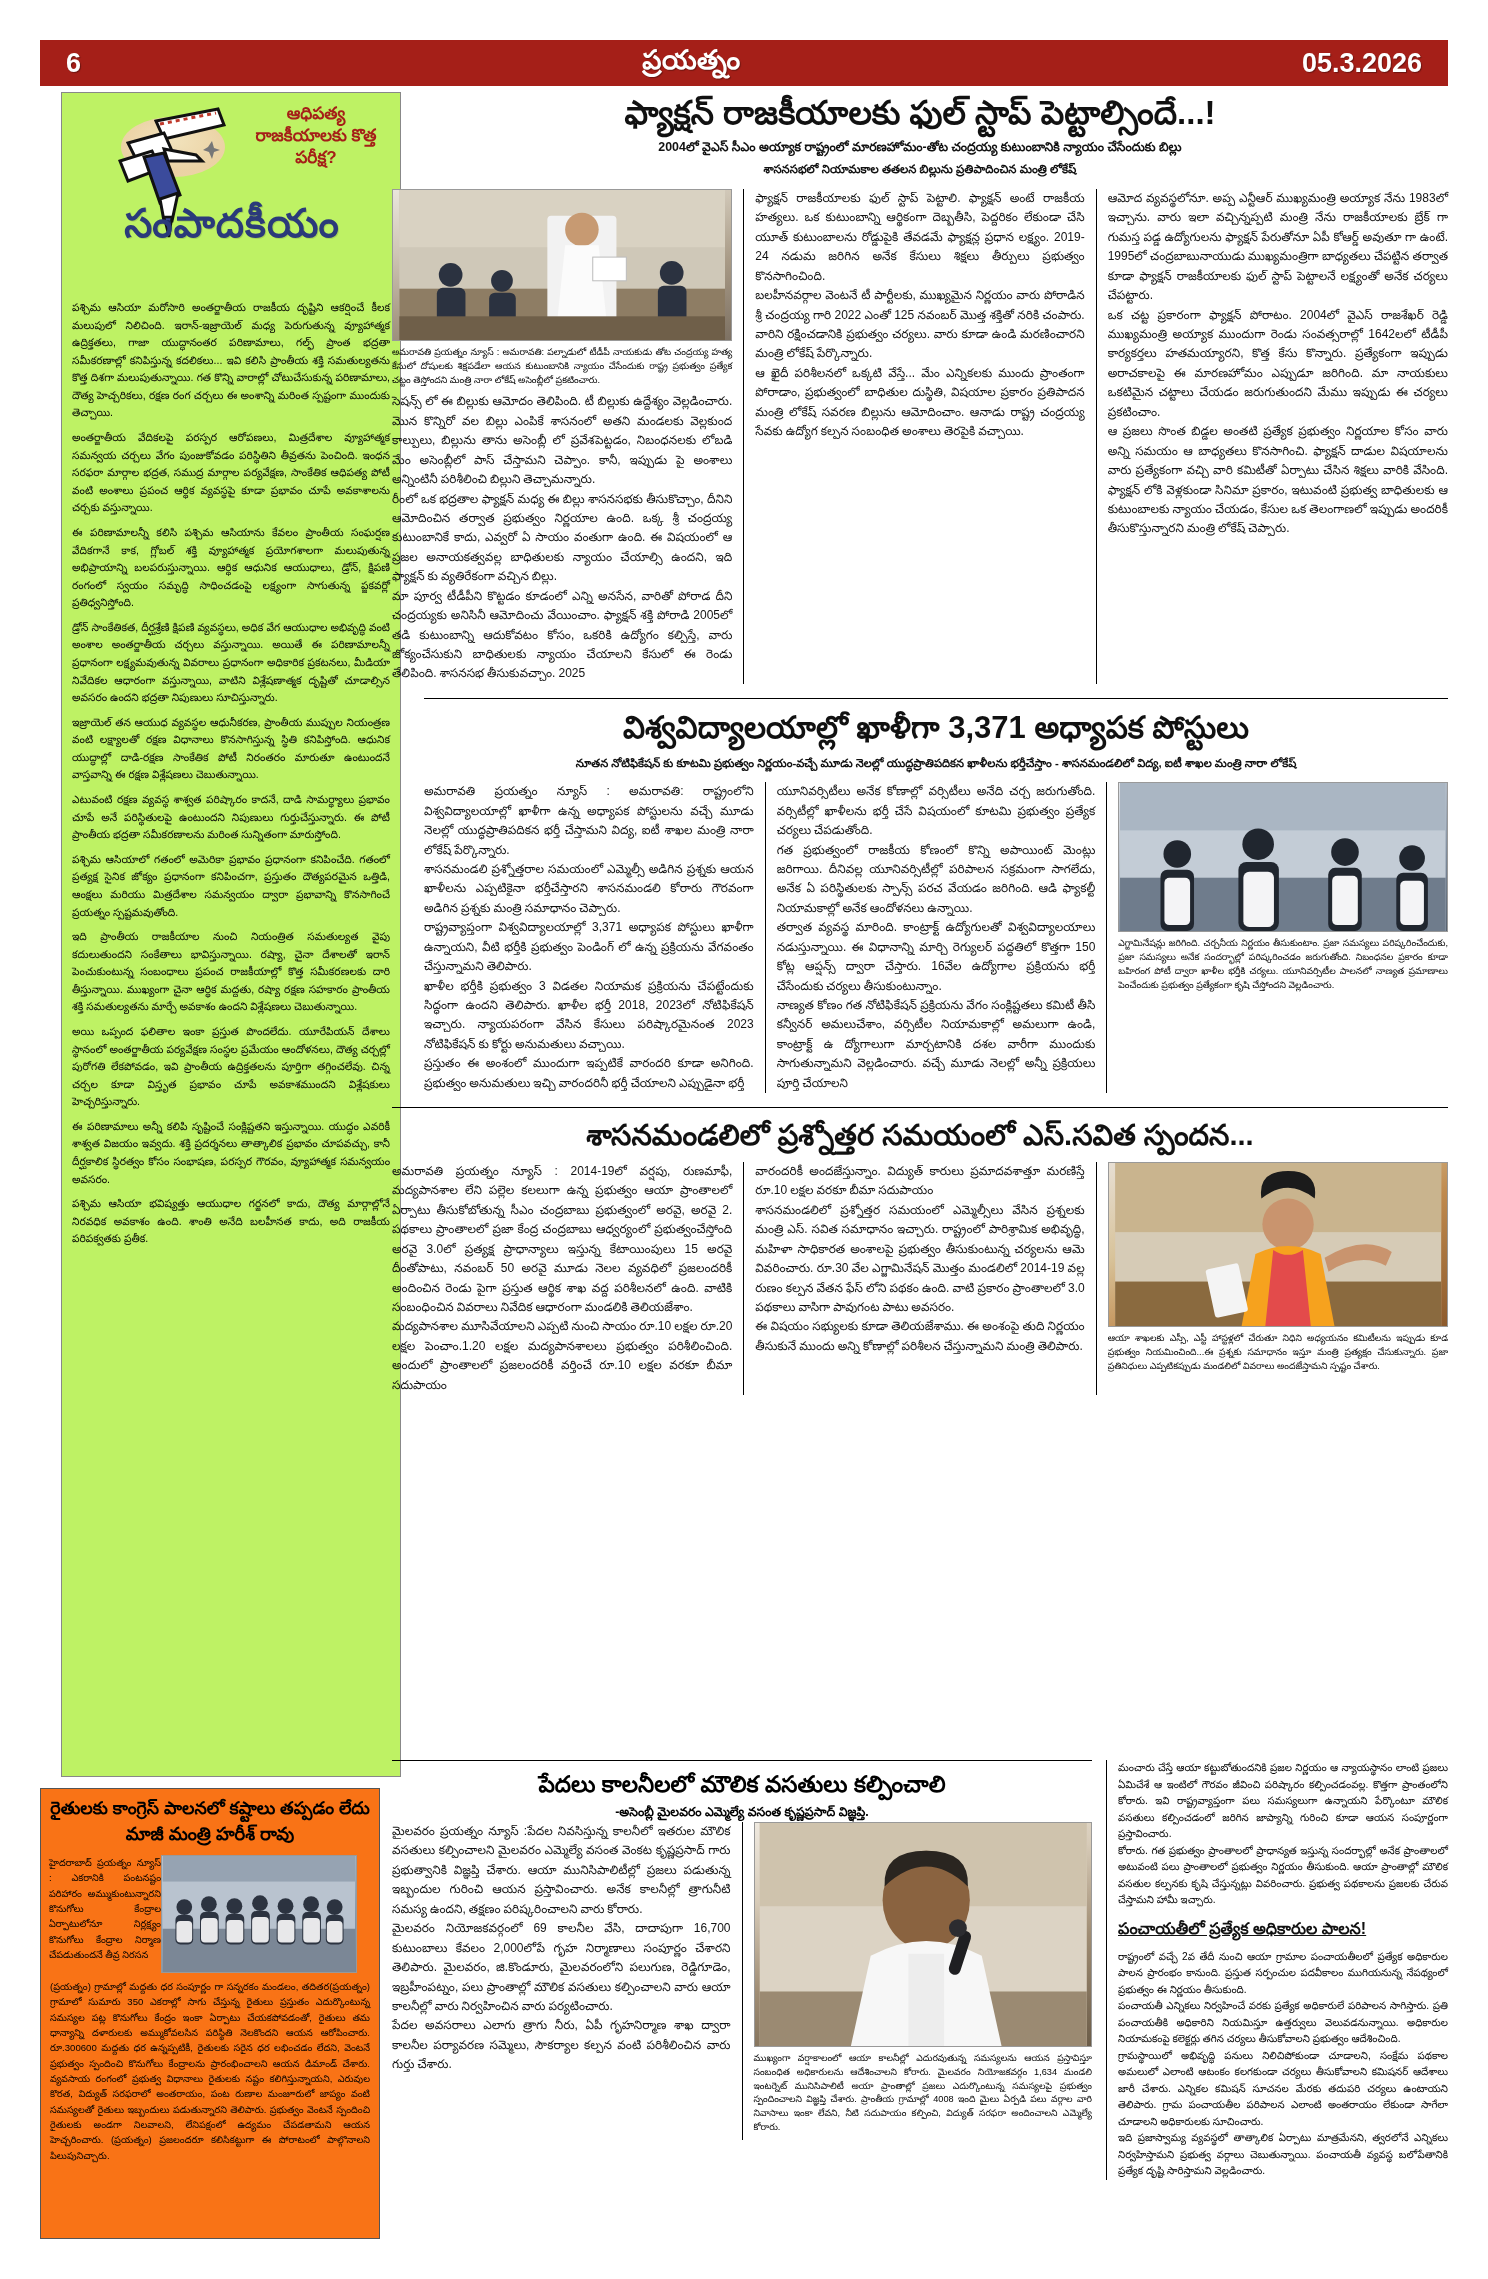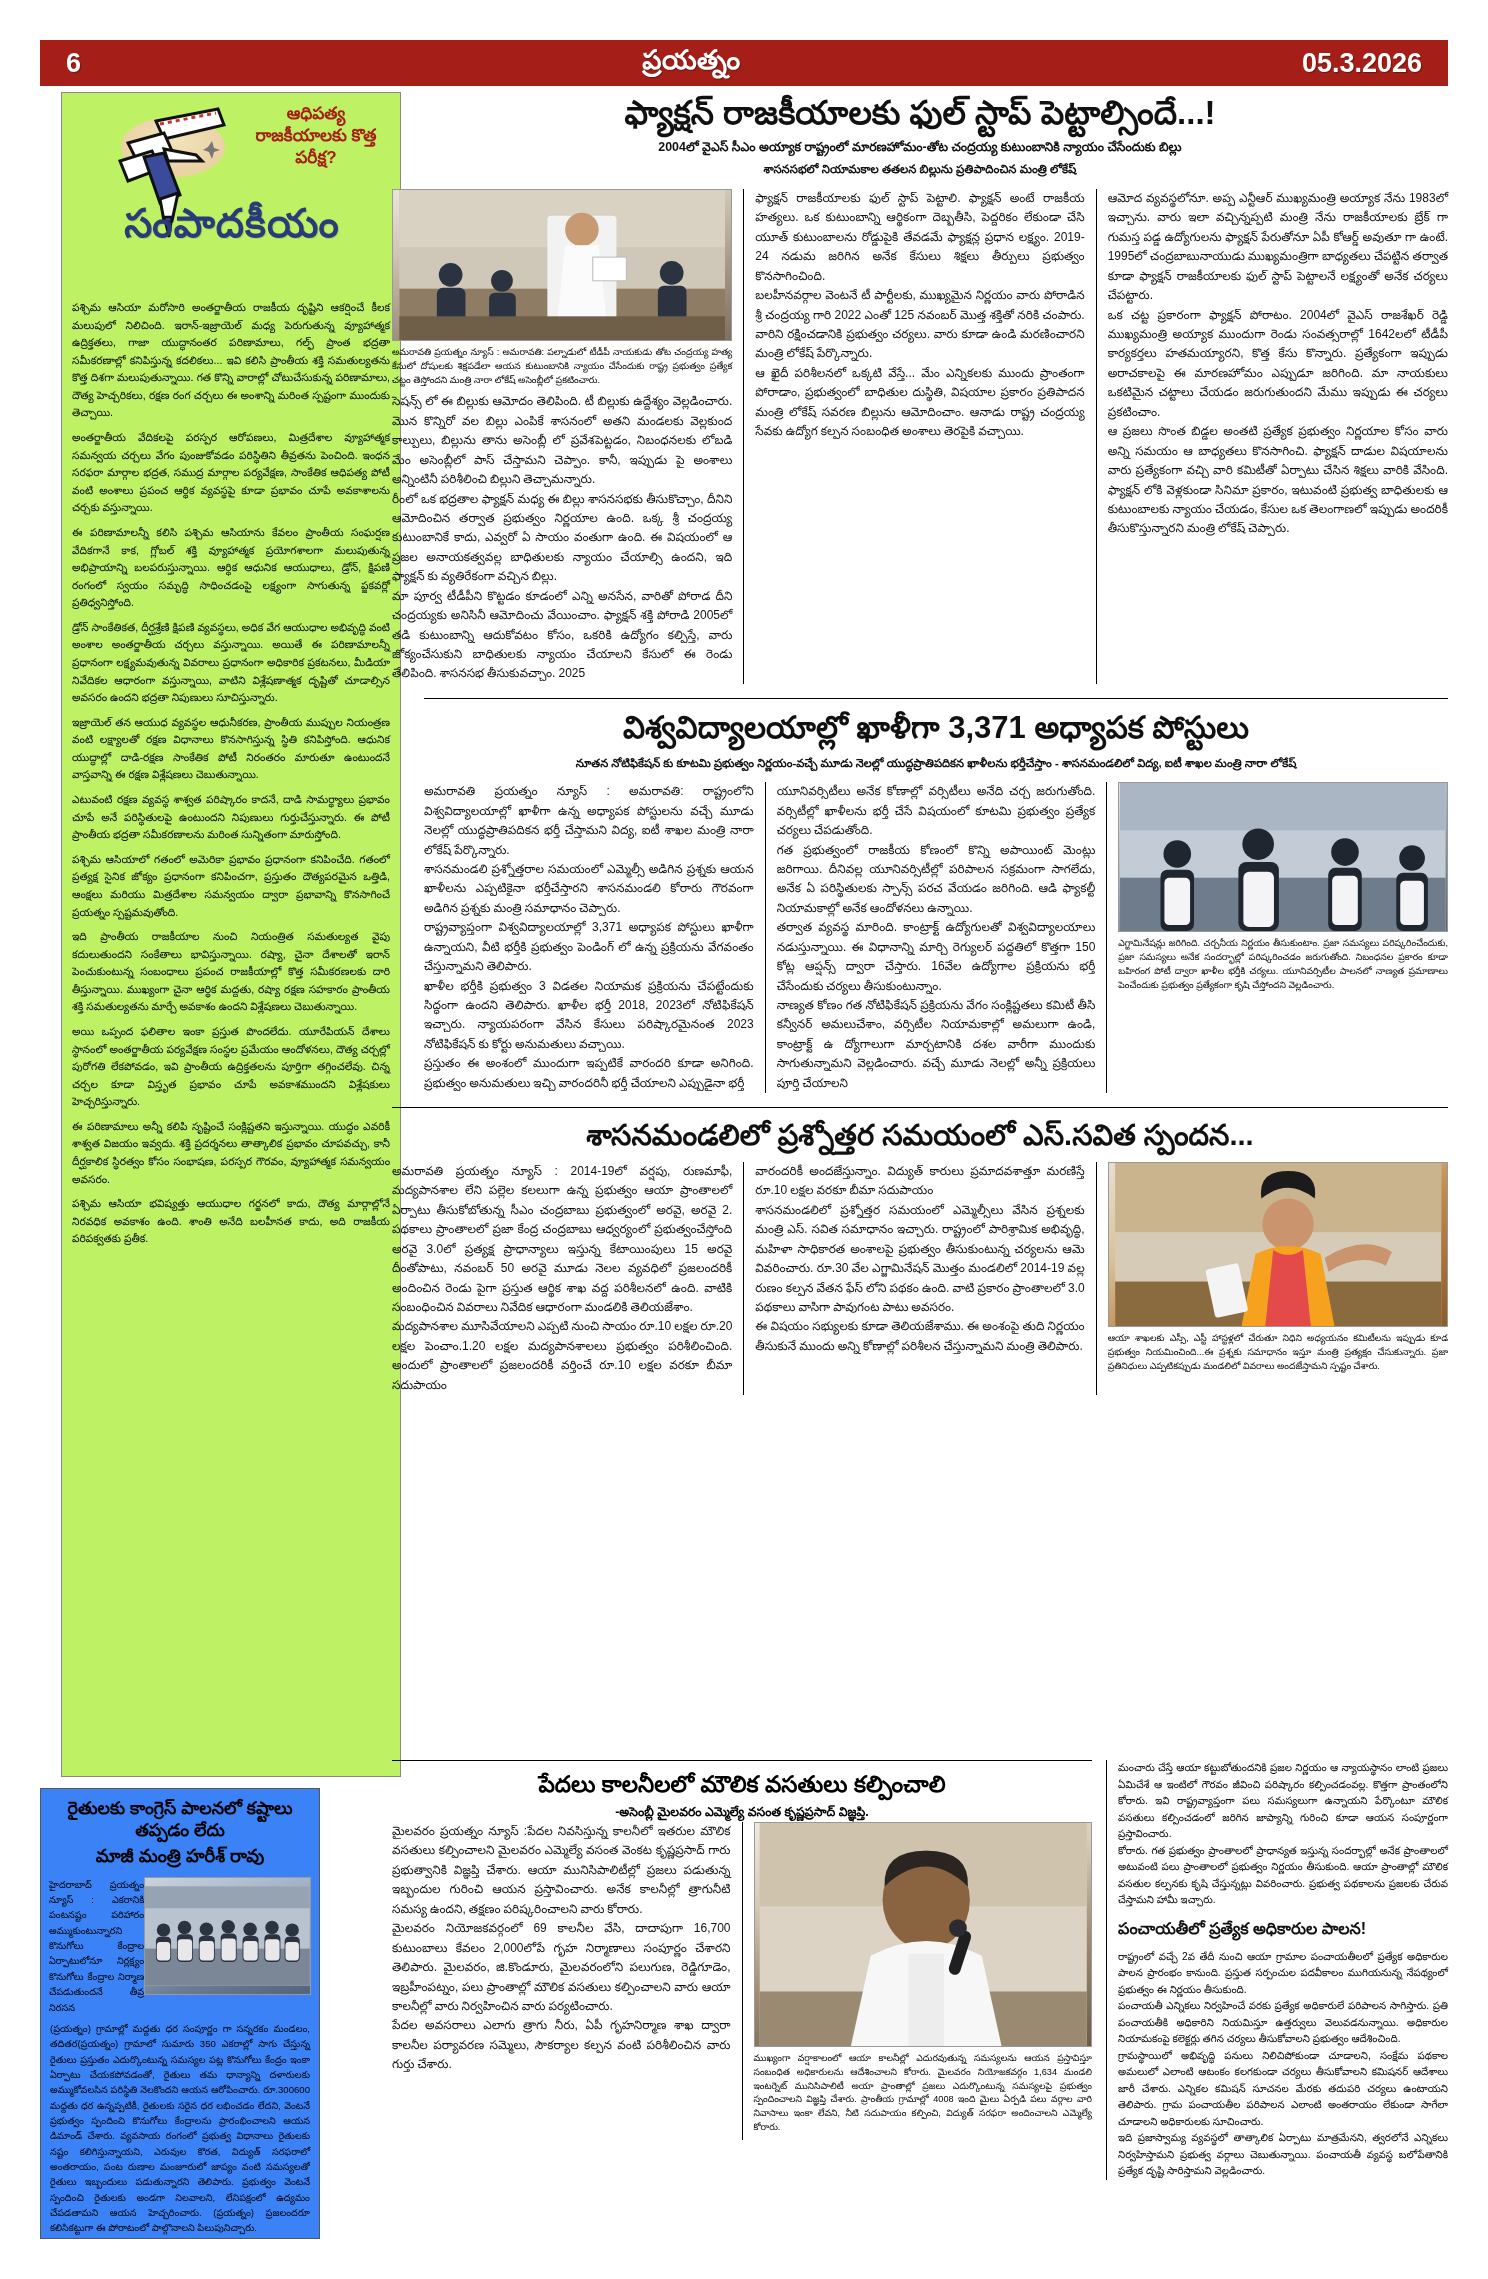--- a/index.html
+++ b/index.html
@@ -71,23 +71,23 @@
   }
   .edit-body {
     padding: 8px 10px 10px 10px;
     font-size: 10.6px; line-height: 1.66; text-align: justify;
   }
   .edit-body p { margin-bottom: 7px; text-indent: 0; }
 
   
   .farmers-box {
     position: absolute; left: 40px; top: 1788px;
-    width: 280px; height: 451px;
+    width: 340px; height: 451px;
     border: 1px solid #555;
-    background: #3b82f6;
+    background: #f97316;
   }
   .farmers-head {
     font-weight: bold; font-size: 17.5px; text-align: center;
     padding: 9px 4px 2px 4px; line-height: 1.25; color: #000;
   }
   .farmers-sub {
     font-weight: bold; font-size: 18px; text-align: center;
     padding: 2px 4px 6px 4px; color: #000;
   }
   .farmers-inner { display: flex; padding: 0 8px; gap: 0; }
@@ -179,21 +179,21 @@
   }
 
   
   .br-col {
     position: absolute; left: 1106px; top: 1760px; width: 342px;
     border-left: 1px solid #000; padding-left: 11px;
   }
   .br-text { font-size: 10.2px; line-height: 1.62; text-align: justify; }
   .br-head {
     font-weight: bold; font-size: 16px; color: #111;
-    margin: 11px 0 7px 0; text-align: left;
+    margin: 11px 0 7px 0; text-align: left; text-decoration: underline;
   }
 </style>
 </head>
 <body>
 
 <div class="masthead-bar">
   <div class="mast-page-no">6</div>
   <div class="mast-title tel">ప్రయత్నం</div>
   <div class="mast-date">05.3.2026</div>
 </div>

